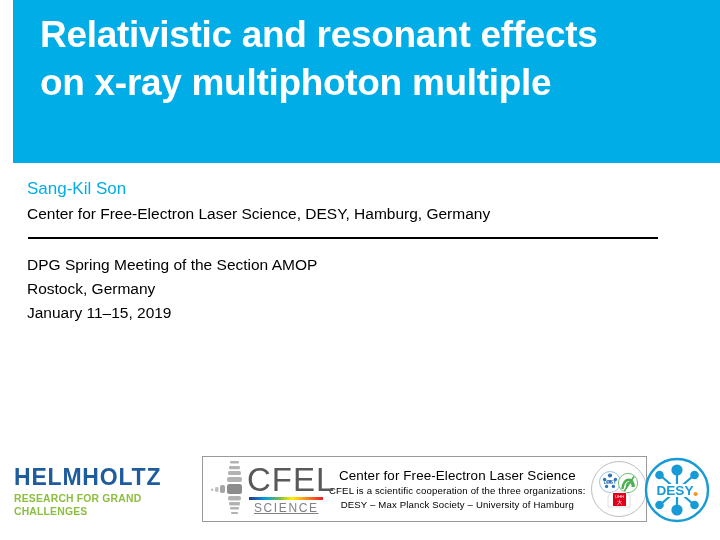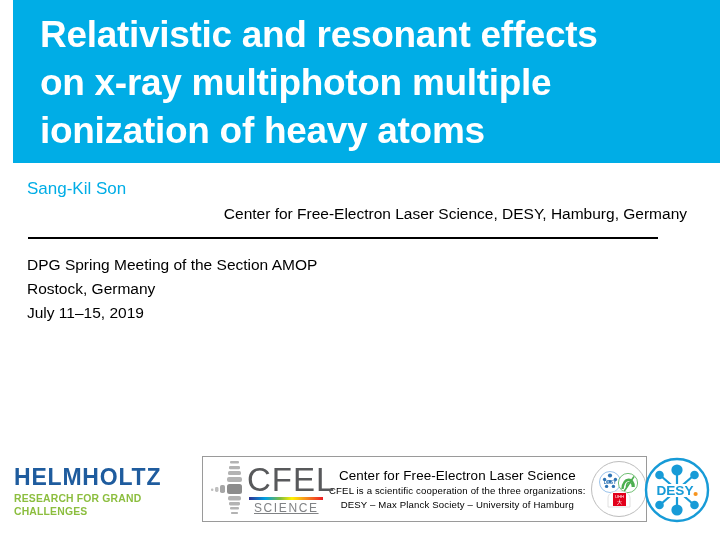--- a/index.html
+++ b/index.html
@@ -49,21 +49,20 @@
     font-size: 17px;
     line-height: 22px;
     white-space: nowrap;
   }
   #affiliation {
     color: #000000;
     font-size: 15.5px;
     line-height: 21px;
     margin-top: 3px;
     white-space: nowrap;
-    text-align: right;
   }
 
   
   #divider {
     position: absolute;
     left: 28px;
     top: 237px;
     width: 630px;
     height: 2px;
     background: #000000;
@@ -214,34 +213,33 @@
     width: 66px;
     height: 66px;
   }
 </style>
 </head>
 <body>
 
 <div id="title-banner">
   <div class="title-line">Relativistic and resonant effects</div>
   <div class="title-line">on x-ray multiphoton multiple</div>
-  <div class="title-line">ionization of heavy atoms</div>
 </div>
 
 <div id="author-block">
   <div id="author-name">Sang-Kil Son</div>
   <div id="affiliation">Center for Free-Electron Laser Science, DESY, Hamburg, Germany</div>
 </div>
 
 <div id="divider"></div>
 
 <div id="event-block">
   <div class="event-line">DPG Spring Meeting of the Section AMOP</div>
   <div class="event-line">Rostock, Germany</div>
-  <div class="event-line">July 11–15, 2019</div>
+  <div class="event-line">January 11–15, 2019</div>
 </div>
 
 <div id="footer">
 
   <div id="helmholtz-logo">
     <div id="helmholtz-wordmark">HELMHOLTZ</div>
     <div id="helmholtz-tagline">RESEARCH FOR GRAND CHALLENGES</div>
   </div>
 
   <div id="cfel-box">

